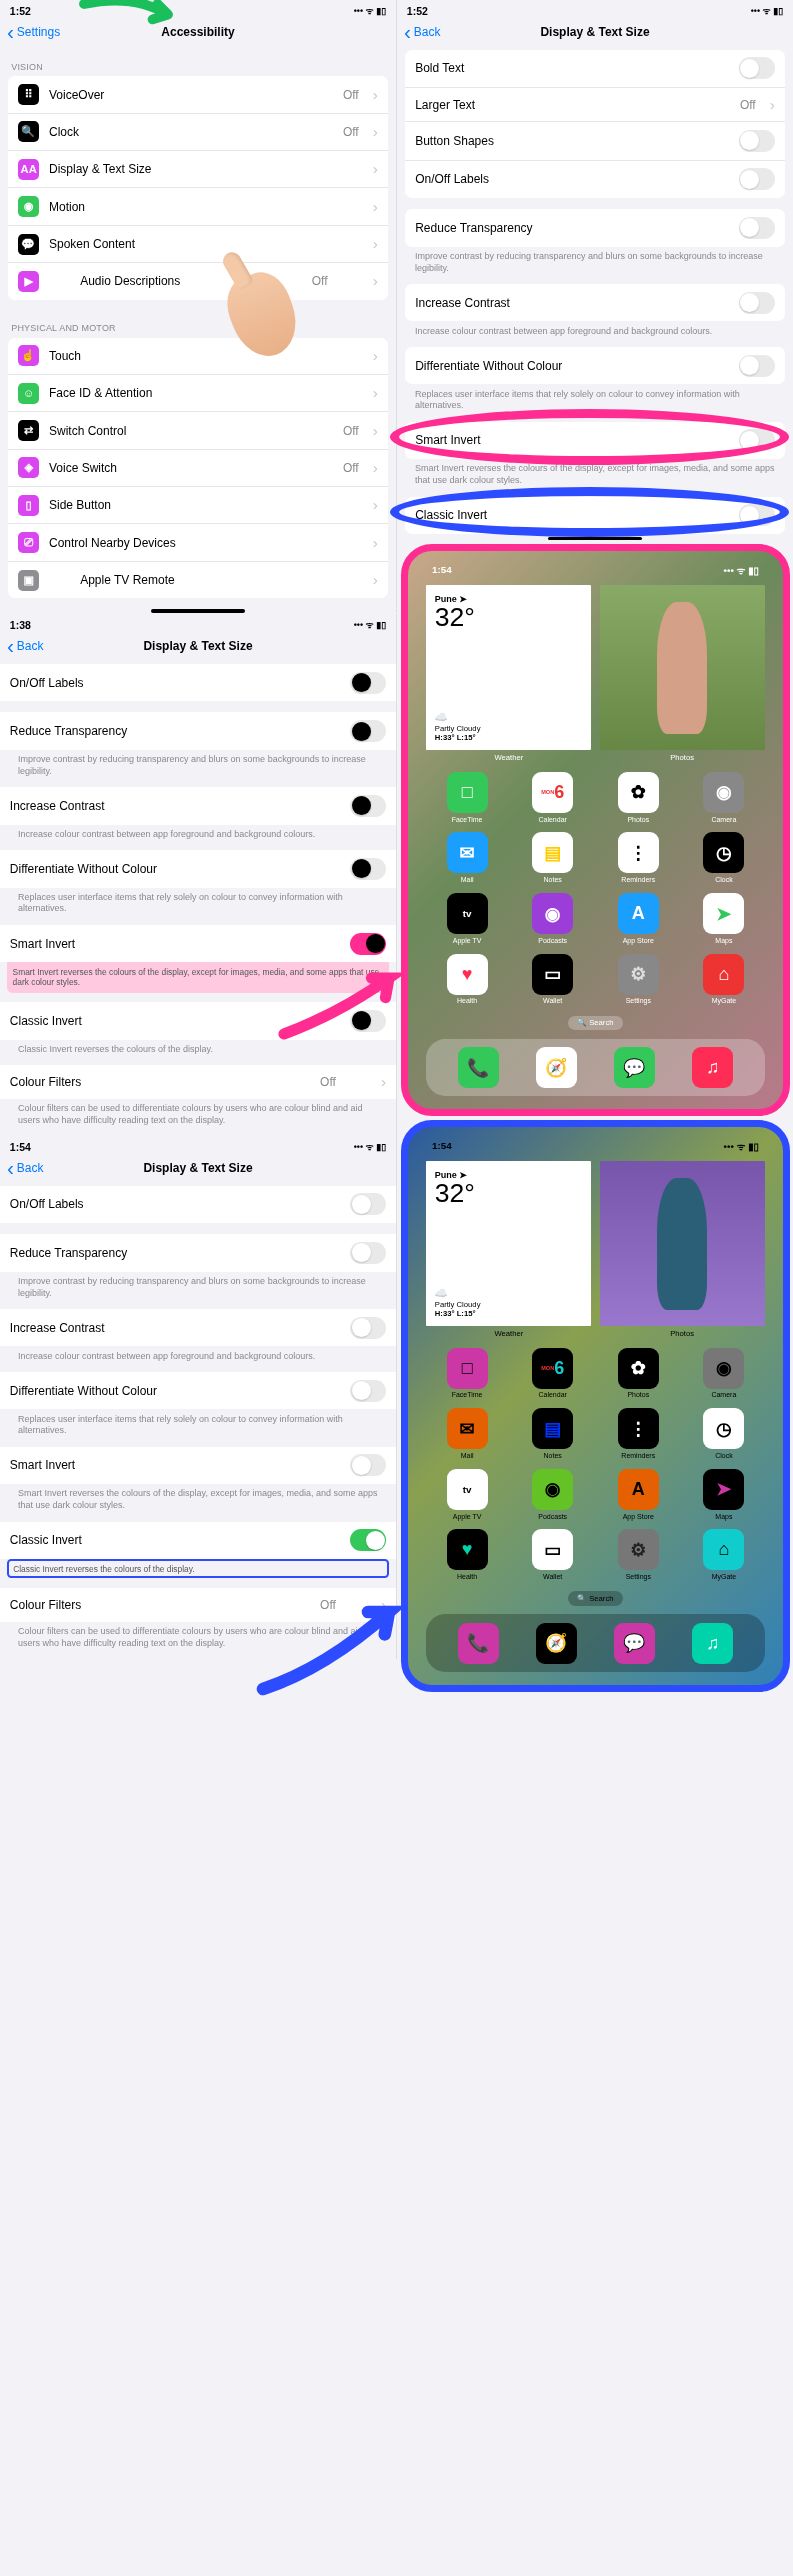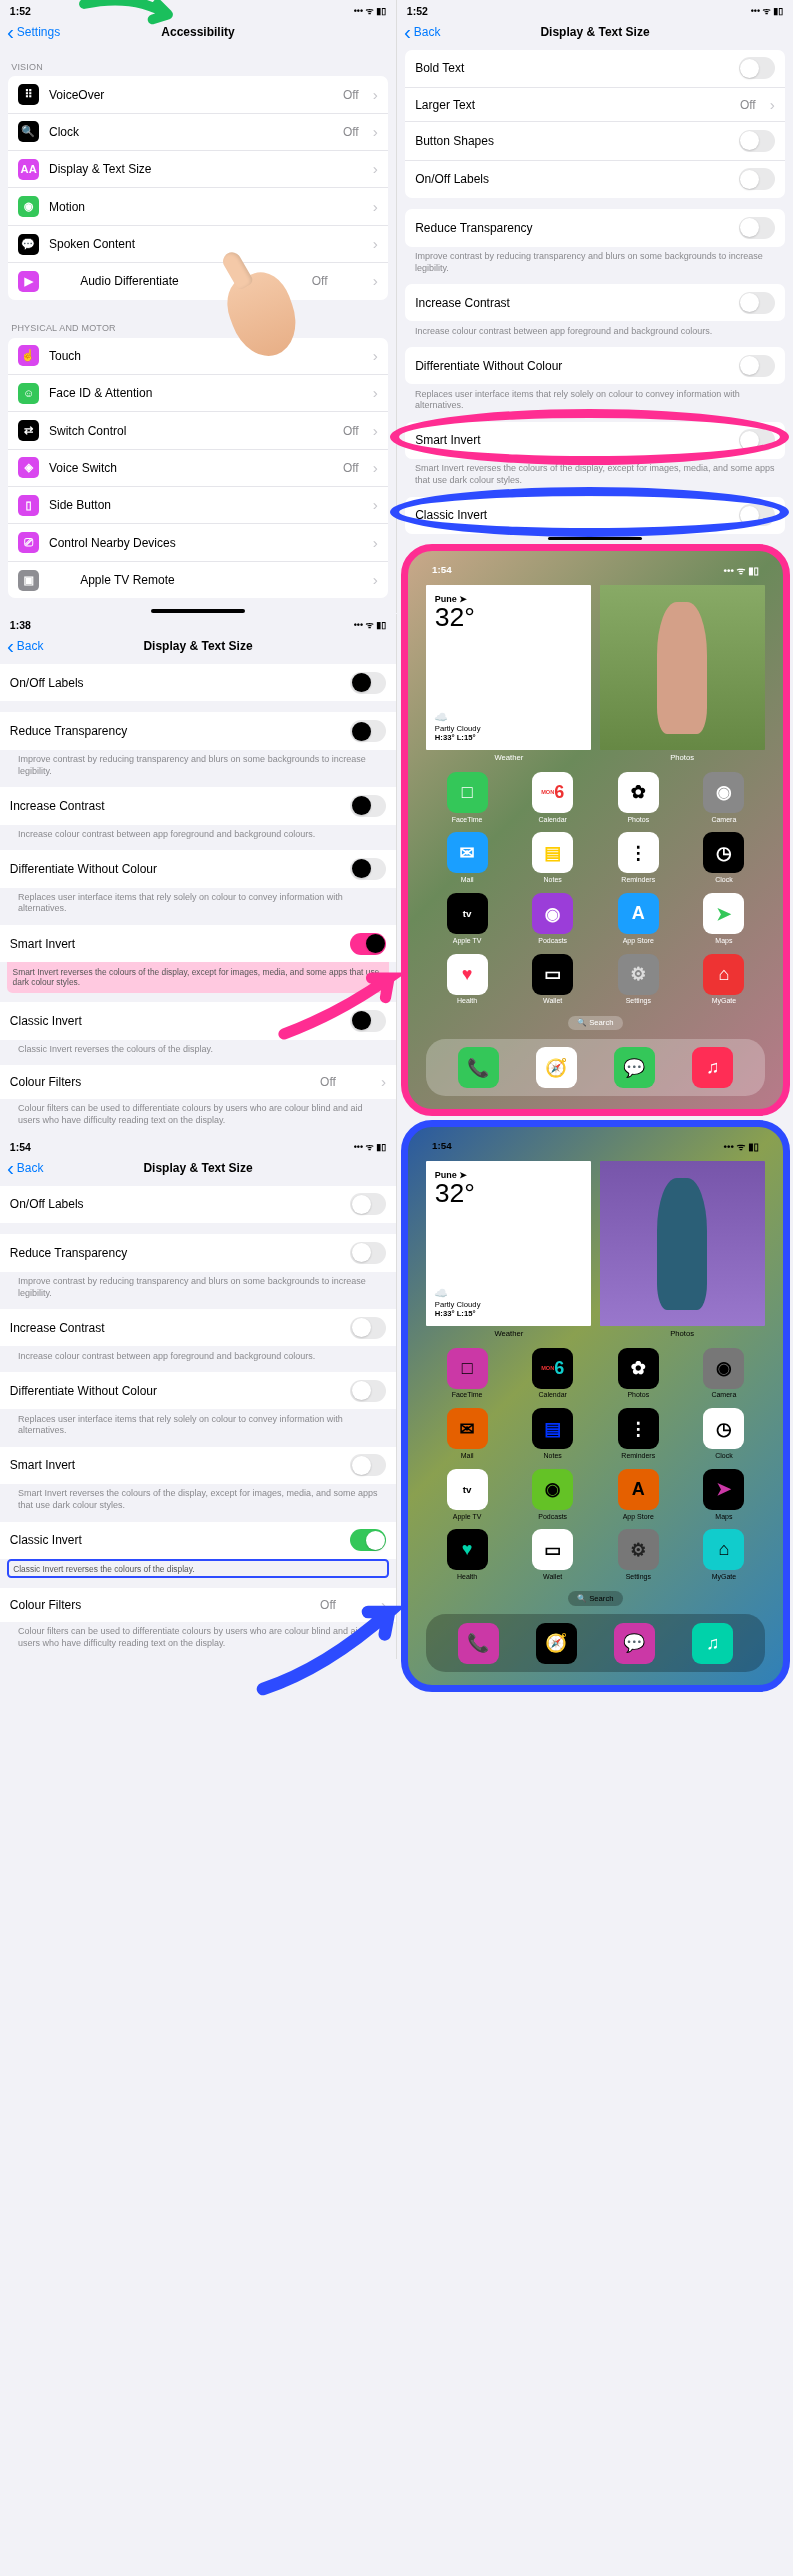--- a/index.html
+++ b/index.html
@@ -115,21 +115,21 @@
         <span class="row-label">Motion</span>
         <span class="row-chevron"></span>
       </div>
       <div class="row">
         <div class="row-icon ic-black">💬</div>
         <span class="row-label">Spoken Content</span>
         <span class="row-chevron"></span>
       </div>
       <div class="row">
         <div class="row-icon ic-blue">▶</div>
-        <span class="row-label">Audio Differentiate</span>
+        <span class="row-label">Audio Descriptions</span>
         <span class="row-value">Off</span>
         <span class="row-chevron"></span>
       </div>
     </div>
 
     <div class="hand" style="left:231px; top:273px;">
       <div class="finger"></div>
     </div>
 
     <div class="section-header">PHYSICAL AND MOTOR</div>

